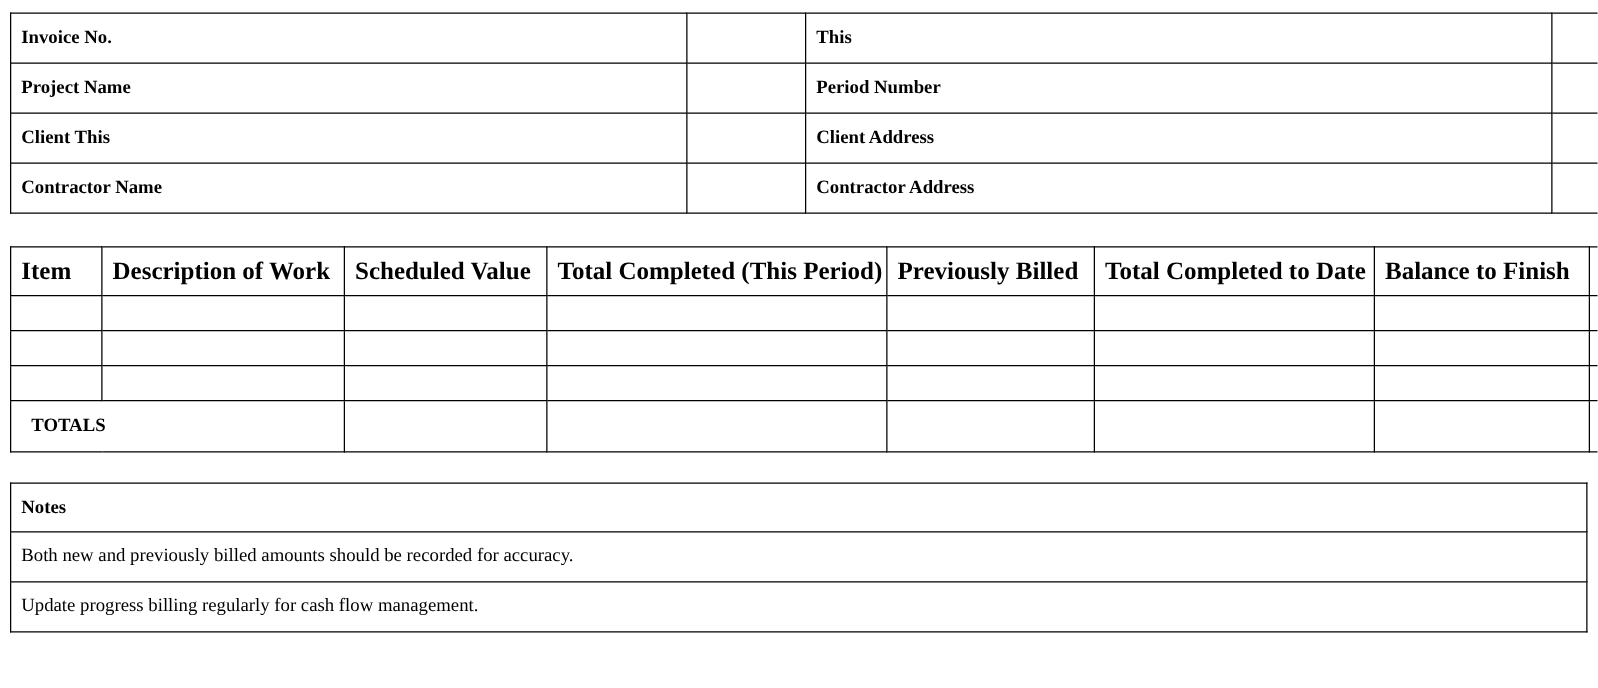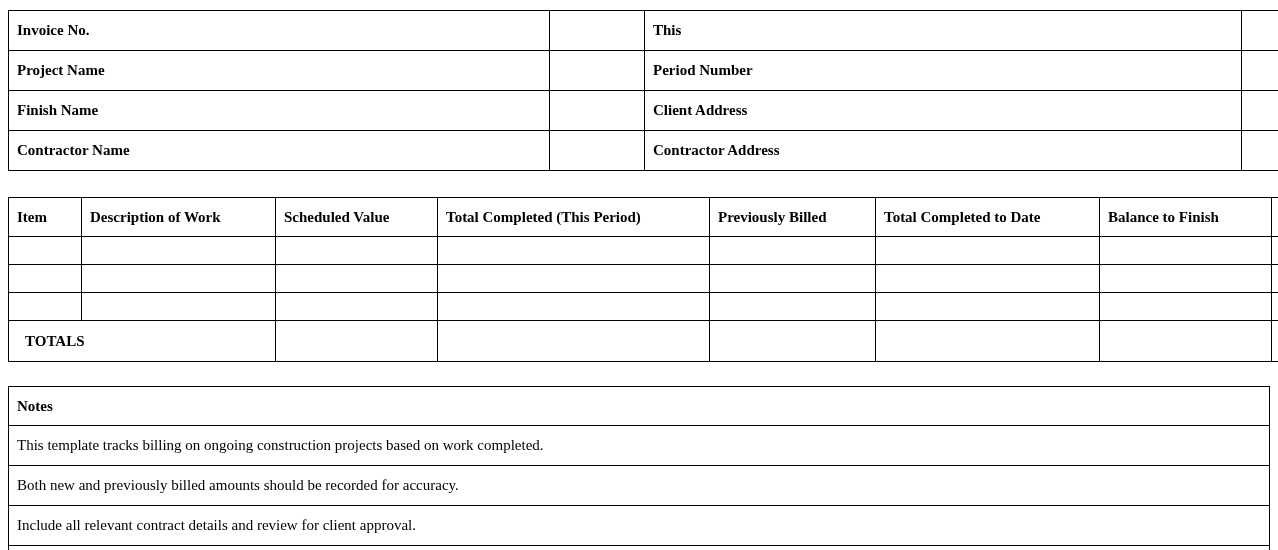--- a/index.html
+++ b/index.html
@@ -41,21 +41,21 @@
     height: 31px;
   }
   .info-table td.label {
     font-weight: bold;
   }
   .gap-1 { height: 26px; }
   .gap-2 { height: 24px; }
 
   .line-table th {
     font-weight: bold;
-    font-size: 15px;
+    font-size: 20px;
     height: 30px;
     text-align: left;
   }
   .line-table td {
     height: 19px;
     padding-left: 16px;
   }
   .line-table tr.totals td {
     height: 32px;
   }
@@ -86,21 +86,21 @@
         <td class="label" style="width:580px">This</td>
         <td style="width:78px"></td>
       </tr>
       <tr>
         <td class="label">Project Name</td>
         <td></td>
         <td class="label">Period Number</td>
         <td></td>
       </tr>
       <tr>
-        <td class="label">Finish Name</td>
+        <td class="label">Client This</td>
         <td></td>
         <td class="label">Client Address</td>
         <td></td>
       </tr>
       <tr>
         <td class="label">Contractor Name</td>
         <td></td>
         <td class="label">Contractor Address</td>
         <td></td>
       </tr>
@@ -166,27 +166,21 @@
   </table>
 
   <div class="gap-2"></div>
 
   <table class="notes-table">
     <tbody>
       <tr>
         <td class="notes-head">Notes</td>
       </tr>
       <tr>
-        <td>This template tracks billing on ongoing construction projects based on work completed.</td>
-      </tr>
-      <tr>
         <td>Both new and previously billed amounts should be recorded for accuracy.</td>
-      </tr>
-      <tr>
-        <td>Include all relevant contract details and review for client approval.</td>
       </tr>
       <tr>
         <td>Update progress billing regularly for cash flow management.</td>
       </tr>
     </tbody>
   </table>
 
 </div>
 
 </body></html>

